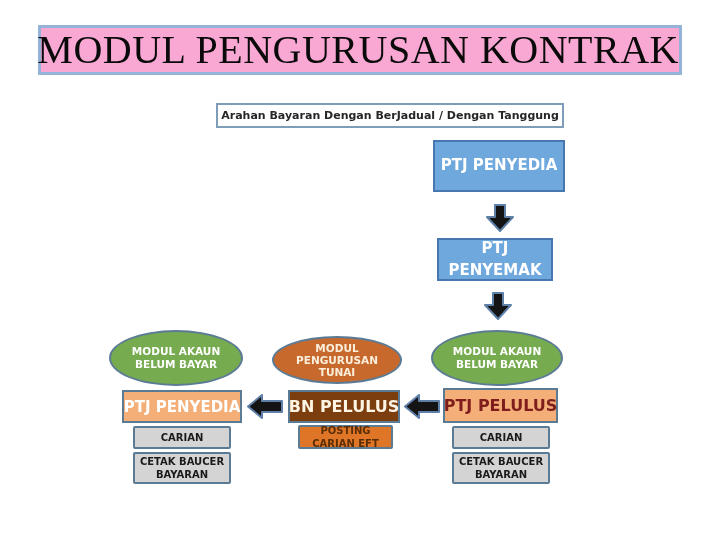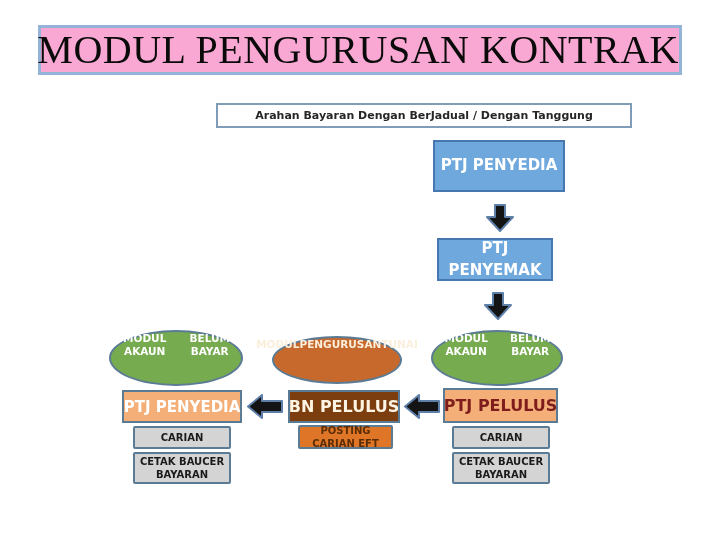--- a/index.html
+++ b/index.html
@@ -20,21 +20,21 @@
     display: flex; align-items: center; justify-content: flex-end;
   }
   .title-text {
     font-family: "Liberation Serif", "DejaVu Serif", serif;
     font-size: 40px; color: #0a0a0a; white-space: nowrap;
     letter-spacing: 0.5px; line-height: 1;
   }
 
   
   .subtitle-box {
-    left: 216px; top: 103px; width: 416px; height: 25px;
+    left: 216px; top: 103px; width: 348px; height: 25px;
     background: #ffffff;
     border: 2px solid var(--subtitle-border);
     display: flex; align-items: center; justify-content: center;
   }
   .subtitle-text {
     font-size: 11px; font-weight: bold; color: #262626; white-space: nowrap;
   }
 
   
   .blue-box {
@@ -44,21 +44,21 @@
     display: flex; flex-direction: column; align-items: center; justify-content: center;
     text-align: center; line-height: 1.45;
   }
   .box-penyedia { left: 433px; top: 140px; width: 132px; height: 52px; }
   .box-penyemak { left: 437px; top: 238px; width: 116px; height: 43px; }
 
   
   .ellipse {
     border-radius: 50%;
     border: 2px solid var(--shape-border);
-    display: flex; flex-direction: row; justify-content: center;
+    display: flex; flex-direction: column; justify-content: center;
     text-align: center; font-weight: bold; font-size: 10.5px; line-height: 1.25;
   }
   .ellipse-green { background: var(--green); color: #ffffff; }
   .ellipse-orange { background: var(--orange); color: #fbefdc; }
   .ellipse-left   { left: 109px; top: 330px; width: 134px; height: 56px; }
   .ellipse-middle { left: 272px; top: 336px; width: 130px; height: 48px; line-height: 1.15; }
   .ellipse-right  { left: 431px; top: 330px; width: 132px; height: 56px; }
 
   
   .role-box {

